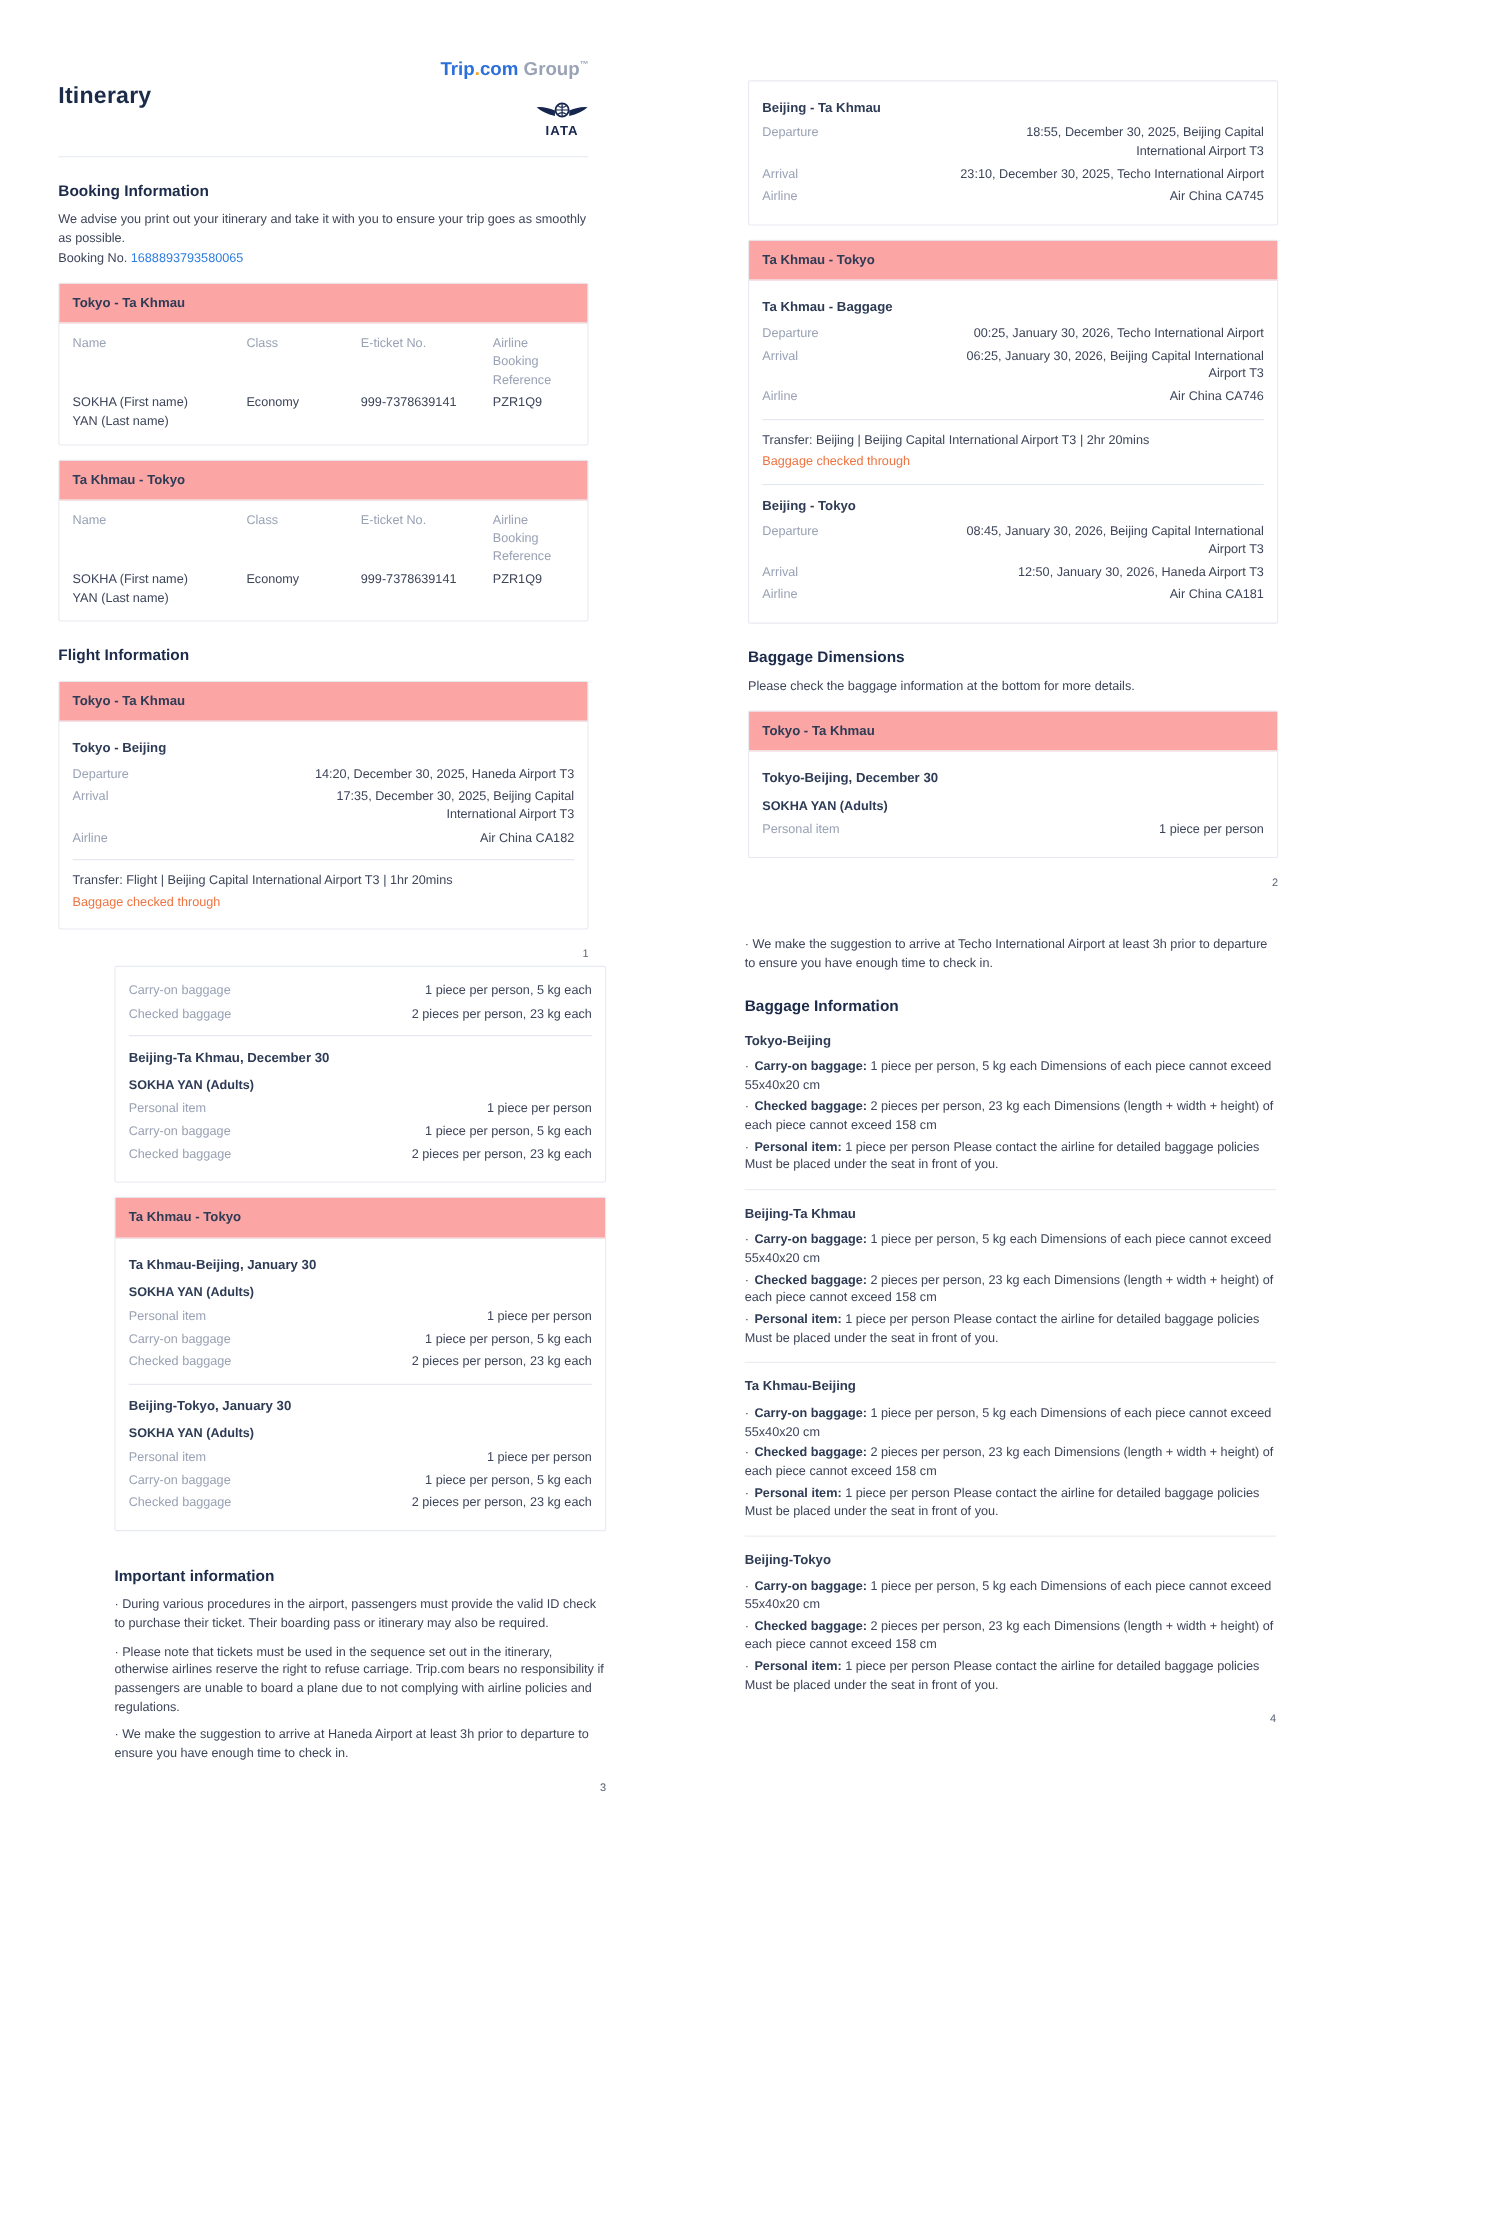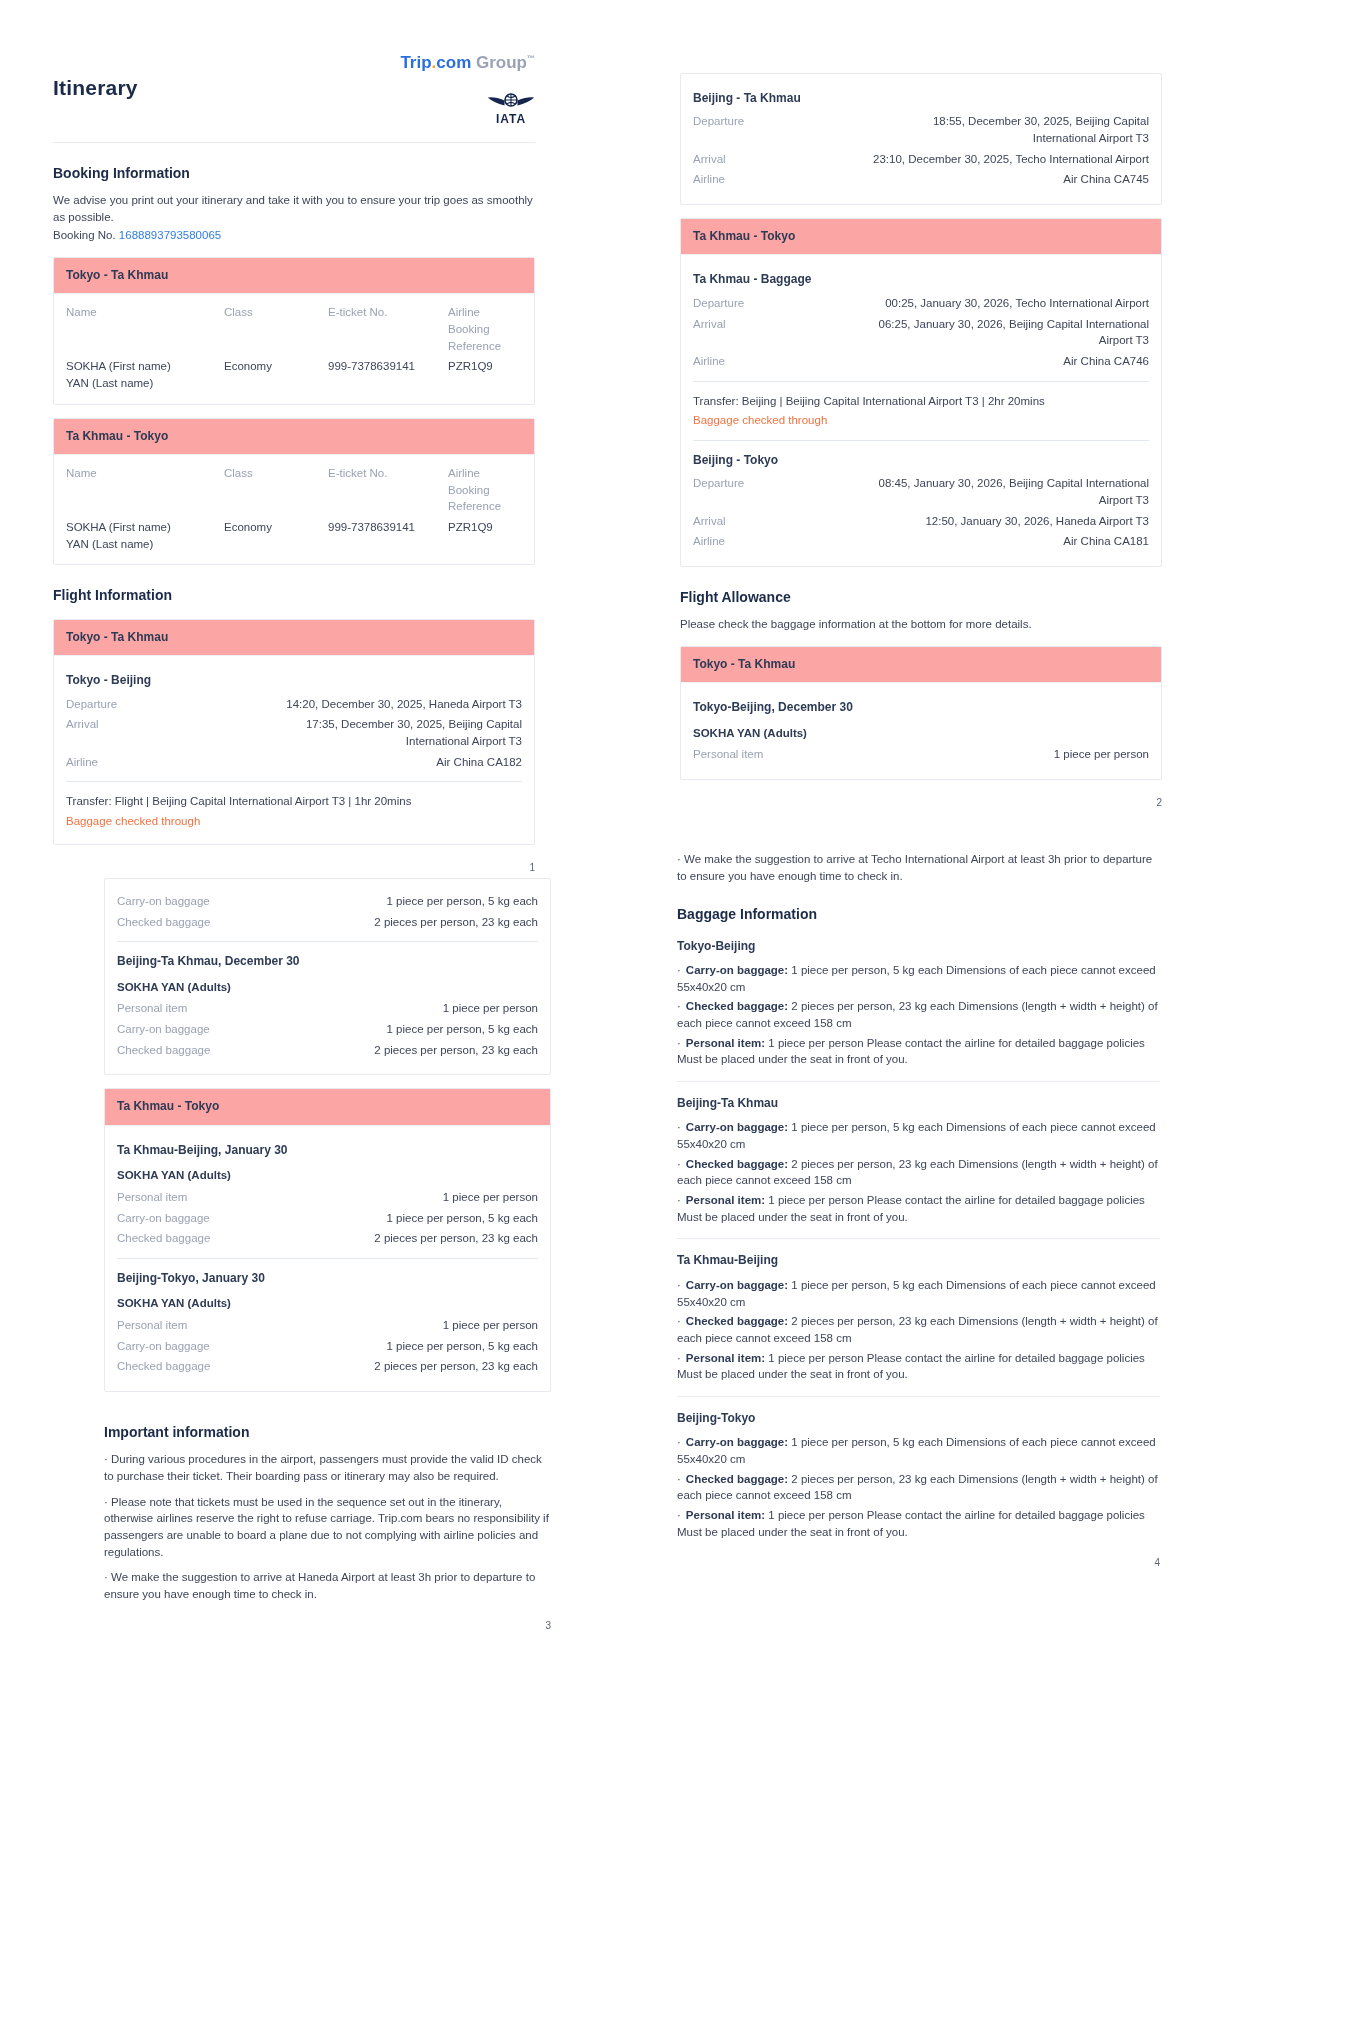--- a/index.html
+++ b/index.html
@@ -180,21 +180,21 @@
         <span class="lbl">Arrival</span>
         <span class="val">12:50, January 30, 2026, Haneda Airport T3</span>
       </div>
       <div class="row">
         <span class="lbl">Airline</span>
         <span class="val">Air China CA181</span>
       </div>
     </div>
   </div>
 
-  <div class="sec-h">Flight Allowance</div>
+  <div class="sec-h">Baggage Dimensions</div>
   <p class="body-text">Please check the baggage information at the bottom for more details.</p>
 
   <div class="card">
     <div class="card-h">Tokyo - Ta Khmau</div>
     <div class="card-b">
       <div class="seg-t">Tokyo-Beijing, December 30</div>
       <div class="pass">SOKHA YAN (Adults)</div>
       <div class="row">
         <span class="lbl">Personal item</span>
         <span class="val">1 piece per person</span>

